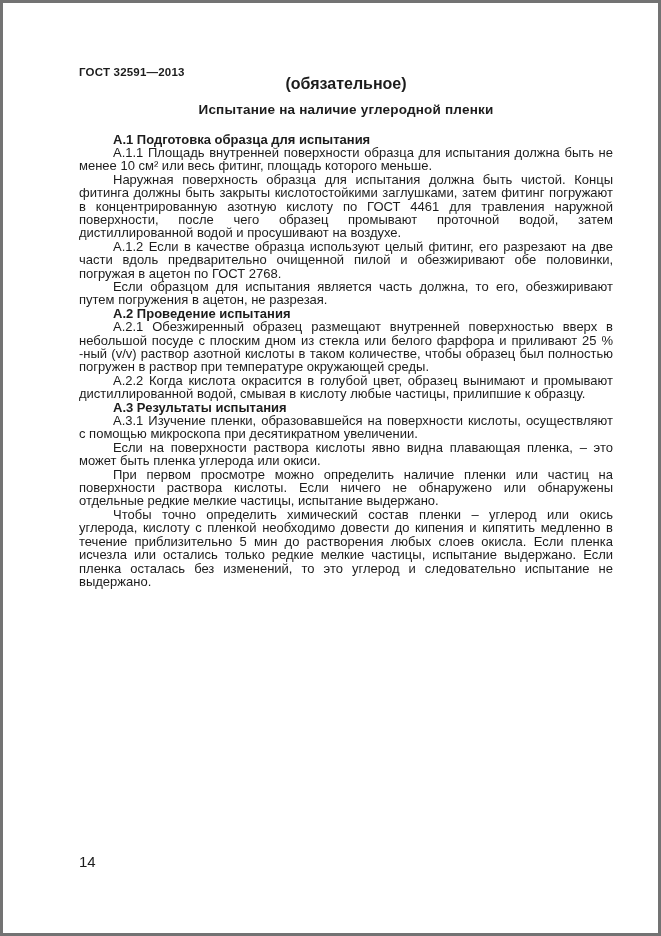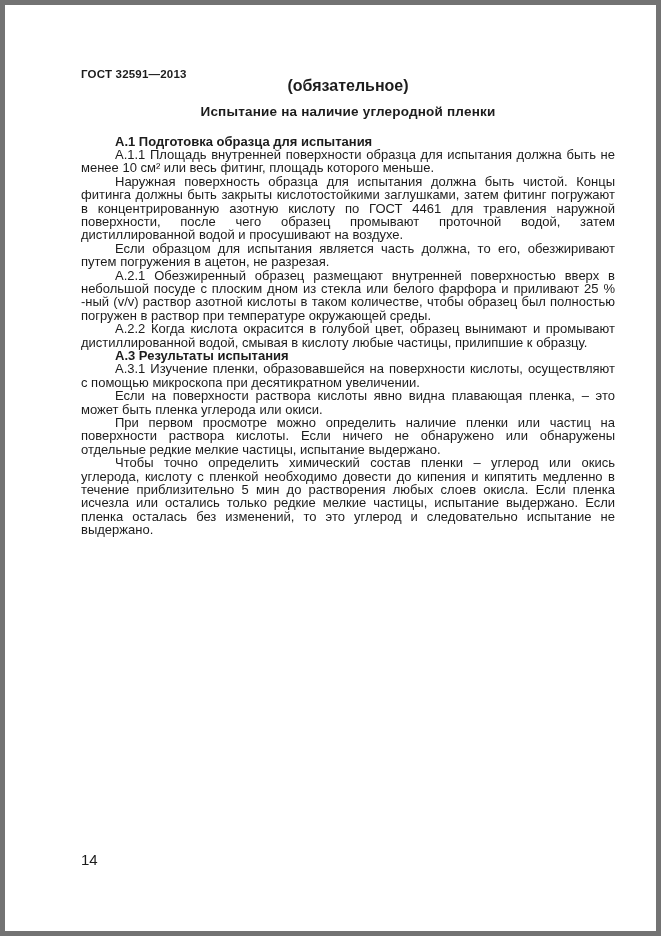--- a/index.html
+++ b/index.html
@@ -6,21 +6,21 @@
     margin: 0;
     padding: 0;
     background: #ffffff;
   }
   .page {
     position: relative;
     width: 661px;
     height: 936px;
     box-sizing: border-box;
     background: #ffffff;
-    border: 5px solid #737373;
+    border: 3px solid #737373;
     font-family: "Liberation Sans", sans-serif;
     color: #1c1c1c;
     overflow: hidden;
   }
   .content {
     position: absolute;
     left: 76px;
     top: 63px;
     width: 534px;
   }
@@ -79,21 +79,23 @@
 
 <div class="page">
   <div class="content">
     <div class="doc-number">ГОСТ 32591—2013</div>
     <div class="appendix-sublabel">(обязательное)</div>
     <div class="doc-title">Испытание на наличие углеродной пленки</div>
     <div class="document-body">
         <p class="para heading">А.1 Подготовка образца для испытания</p>
         <p class="para">А.1.1 Площадь внутренней поверхности образца для испытания должна быть не менее 10 см² или весь фитинг, площадь которого меньше.</p>
         <p class="para">Наружная поверхность образца для испытания должна быть чистой. Концы фитинга должны быть закрыты кислотостойкими заглушками, затем фитинг погружают в концентрированную азотную кислоту по ГОСТ 4461 для травления наружной поверхности, после чего образец промывают проточ­ной водой, затем дистиллированной водой и просушивают на воздухе.</p>
+        <p class="para">А.1.2 Если в качестве образца используют целый фитинг, его разрезают на две части вдоль предварительно очищенной пилой и обезжиривают обе половинки, погружая в ацетон по ГОСТ 2768.</p>
         <p class="para">Если образцом для испытания является часть должна, то его, обезжиривают путем погруже­ния в ацетон, не разрезая.</p>
+        <p class="para heading">А.2 Проведение испытания</p>
         <p class="para">А.2.1 Обезжиренный образец размещают внутренней поверхностью вверх в небольшой посу­де с плоским дном из стекла или белого фарфора и приливают 25 % -ный (v/v) раствор азотной кис­лоты в таком количестве, чтобы образец был полностью погружен в раствор при температуре окру­жающей среды.</p>
         <p class="para">А.2.2 Когда кислота окрасится в голубой цвет, образец вынимают и промывают дистиллиро­ванной водой, смывая в кислоту любые частицы, прилипшие к образцу.</p>
         <p class="para heading">А.3 Результаты испытания</p>
         <p class="para">А.3.1 Изучение пленки, образовавшейся на поверхности кислоты, осуществляют с помощью микроскопа при десятикратном увеличении.</p>
         <p class="para">Если на поверхности раствора кислоты явно видна плавающая пленка, – это может быть пленка углерода или окиси.</p>
         <p class="para">При первом просмотре можно определить наличие пленки или частиц на поверхности раство­ра кислоты. Если ничего не обнаружено или обнаружены отдельные редкие мелкие частицы, испыта­ние выдержано.</p>
         <p class="para">Чтобы точно определить химический состав пленки – углерод или окись углерода, кислоту с пленкой необходимо довести до кипения и кипятить медленно в течение приблизительно 5 мин до растворения любых слоев окисла. Если пленка исчезла или остались только редкие  мелкие частицы, испытание выдержано. Если пленка осталась без изменений, то это углерод и следовательно испы­тание не выдержано.</p>
       </div>
   </div>
   <div class="page-number">14</div>

